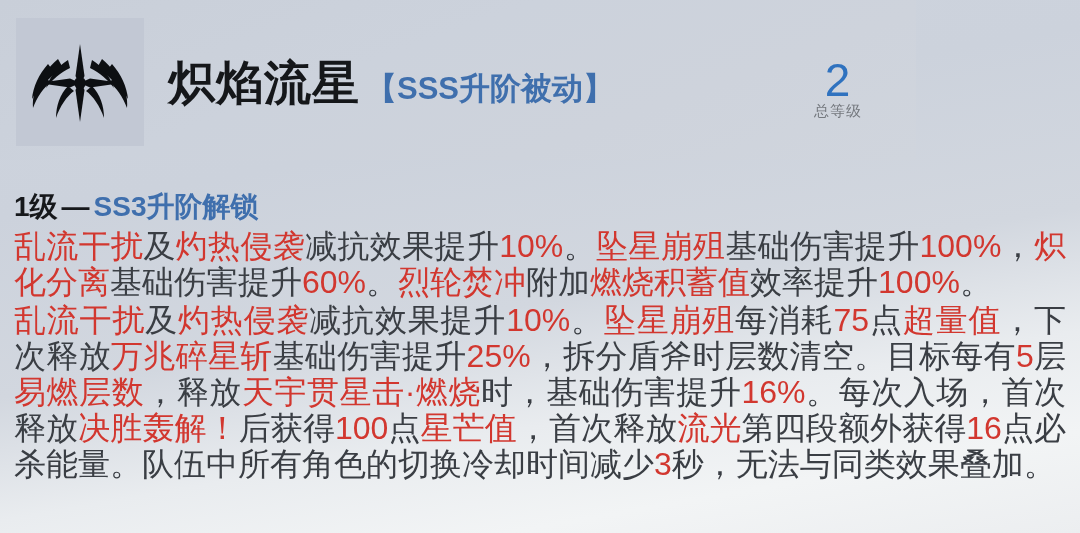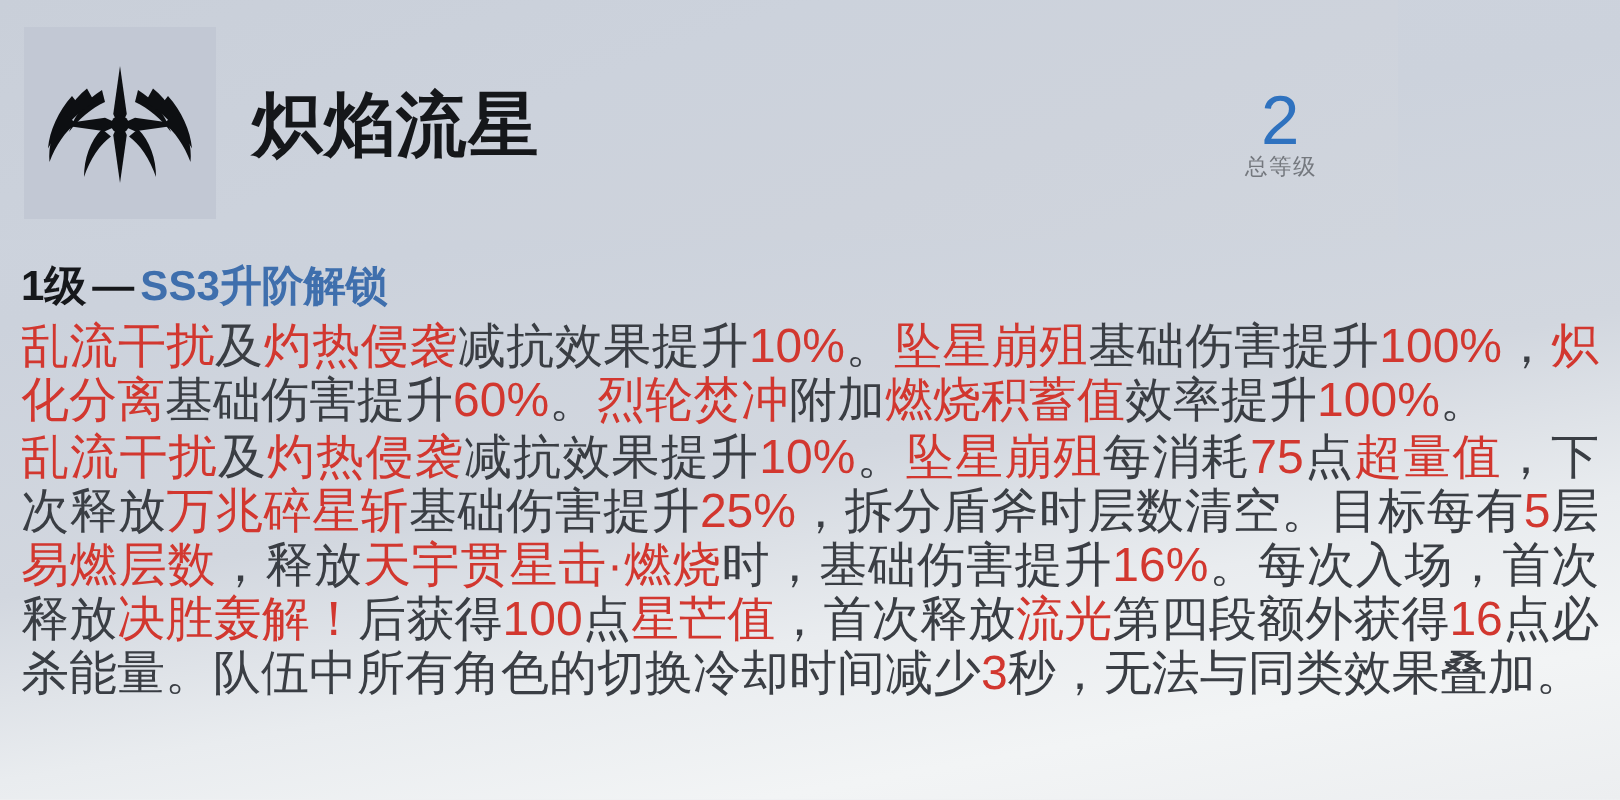--- a/index.html
+++ b/index.html
@@ -9,21 +9,20 @@
     background:#eef0f2;
   }
   .page{
     position:relative;width:1080px;height:533px;
     background:linear-gradient(170deg,#ced4de 0%,#ccd2dc 30%,#d2d7df 55%,#e9ecef 72%,#f2f4f5 86%,#eceef0 100%);
   }
   
   .header{
     position:absolute;left:0;top:0;width:916px;height:160px;
     background:linear-gradient(160deg,#c9cfd9 0%,#ccd2dc 40%,#ced3dc 70%,#d0d5dd 100%);
-    padding-left:16px;
   }
   .emblem{
     position:absolute;left:16px;top:18px;width:128px;height:128px;
     background:#c2c8d4;
     display:flex;align-items:center;justify-content:center;
   }
   .emblem svg{display:block;filter:blur(0.3px);}
   .title-row{
     position:absolute;left:168px;top:52px;
     display:flex;align-items:baseline;white-space:nowrap;
@@ -41,21 +40,21 @@
   }
   .level-num{
     font-size:46px;line-height:44px;color:#2f72bf;font-weight:normal;
     letter-spacing:1px;
   }
   .level-label{
     font-size:15px;color:#74787e;margin-top:0;letter-spacing:1px;
   }
   
   .content{
-    position:absolute;left:0;top:160px;width:1080px;
+    position:absolute;left:0;top:176px;width:1080px;
     padding:0 14px;box-sizing:border-box;
   }
   .sec-head{
     font-size:28px;font-weight:bold;margin:12px 0 2px 0;white-space:nowrap;
   }
   .sec-head .lv{color:#16181b;}
   .sec-head .dash{color:#16181b;padding:0 4px;}
   .sec-head .unlock{color:#3f6fad;}
   .para{
     font-size:32px;line-height:36px;color:#3a3e44;
@@ -93,20 +92,21 @@
           <path d="M78 33 C88 41 96 54 99 67 C92 57 82 47 73 42 Z"></path>
           <path d="M88 38 C97 48 103 61 104 73 C98 62 89 52 81 47 Z"></path>
           <path d="M94 50 C101 60 104 72 103 82 C99 71 92 61 85 56 Z"></path>
           <path d="M68 60 C76 68 80 80 80 92 C76 80 69 70 62 65 Z"></path>
         </g>
       </svg>
     </div>
 
     <div class="title-row">
       <span class="title-main">炽焰流星</span>
+      <span class="title-tag">【SSS升阶被动】</span>
     </div>
 
     <div class="level-box">
       <div class="level-num">2</div>
       <div class="level-label">总等级</div>
     </div>
   </div>
 
   <div class="content">
 

